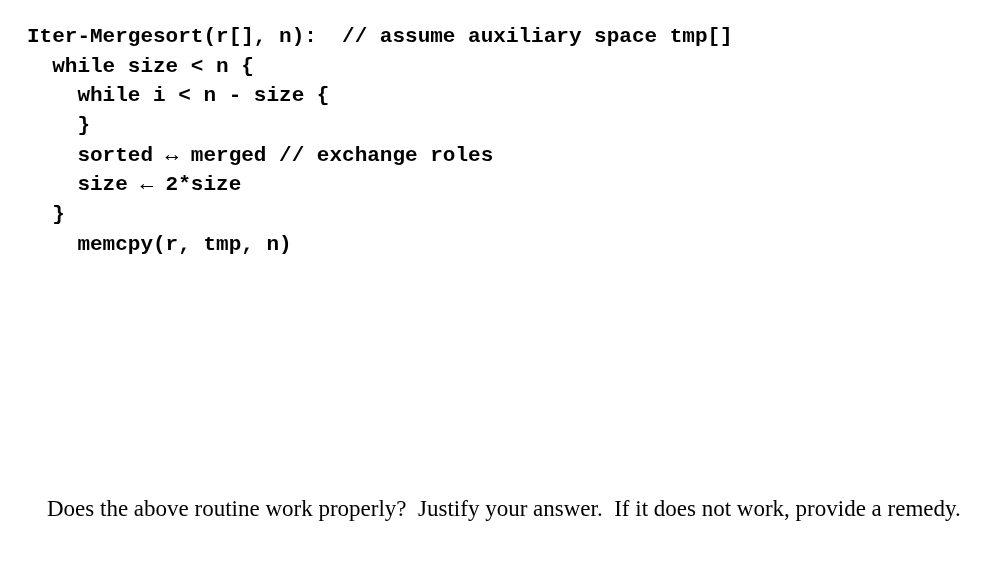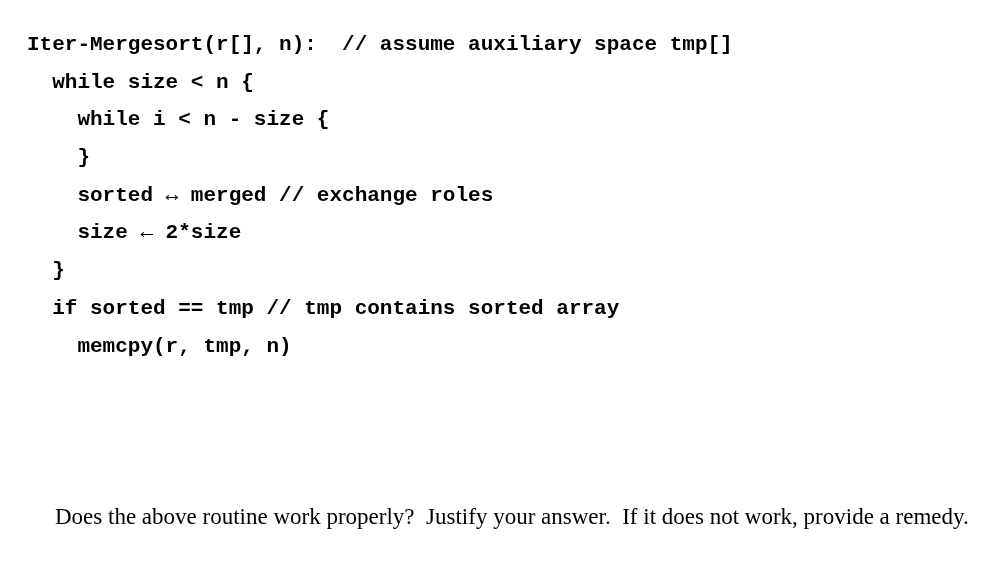--- a/index.html
+++ b/index.html
@@ -21,28 +21,27 @@
     top: 22px;
     font-family: "Liberation Mono", "DejaVu Sans Mono", monospace;
     font-size: 21px;
     font-weight: bold;
     line-height: 29.7px;
     color: #000000;
   }
   .code-line {
     white-space: pre;
     height: 29.7px;
-    margin-top: 8px;
   }
   .question-para {
     position: absolute;
     left: 5px;
     right: 7px;
     top: 490px;
-    margin: 12px;
+    margin: 4px;
     font-family: "Liberation Serif", serif;
     font-size: 23px;
     line-height: 29.5px;
     color: #000000;
     text-align: justify;
     text-indent: 38px;
     white-space: pre-wrap;
   }
 </style>
 </head>
@@ -51,19 +50,18 @@
 <div class="page">
 
   <div class="code-block">
     <div class="code-line">Iter-Mergesort(r[], n):  // assume auxiliary space tmp[]</div>
     <div class="code-line">  while size &lt; n {</div>
     <div class="code-line">    while i &lt; n - size {</div>
     <div class="code-line">    }</div>
     <div class="code-line">    sorted ↔ merged // exchange roles</div>
     <div class="code-line">    size ← 2*size</div>
     <div class="code-line">  }</div>
-    <div class="code-line">  if sorted == tmp // tmp contains sorted array</div>
     <div class="code-line">    memcpy(r, tmp, n)</div>
   </div>
 
   <p class="question-para">Does the above routine work properly?  Justify your answer.  If it does not work, provide a remedy.</p>
 
 </div>
 
 </body></html>

